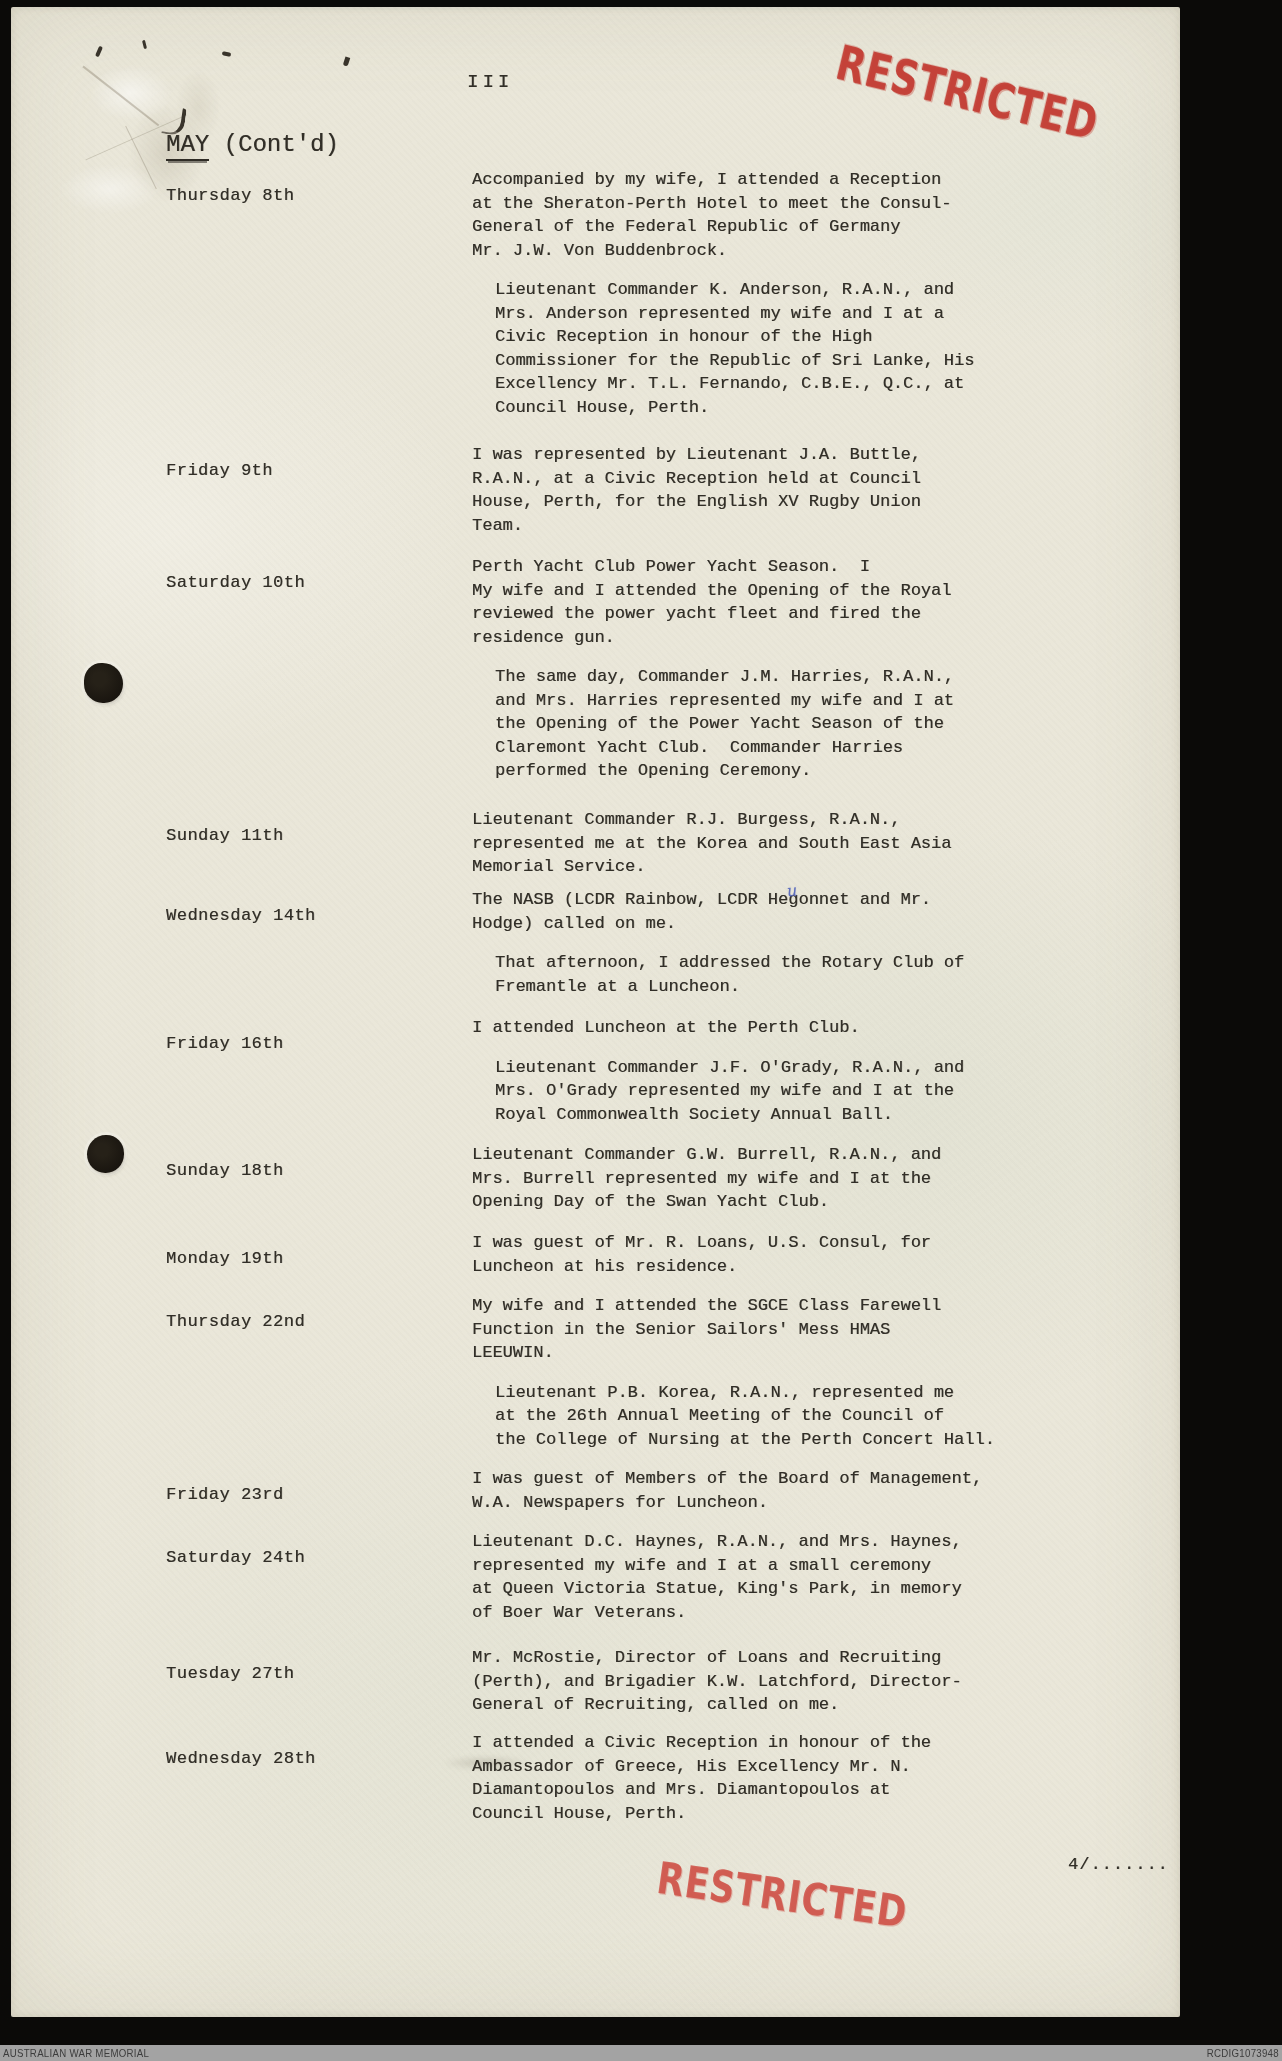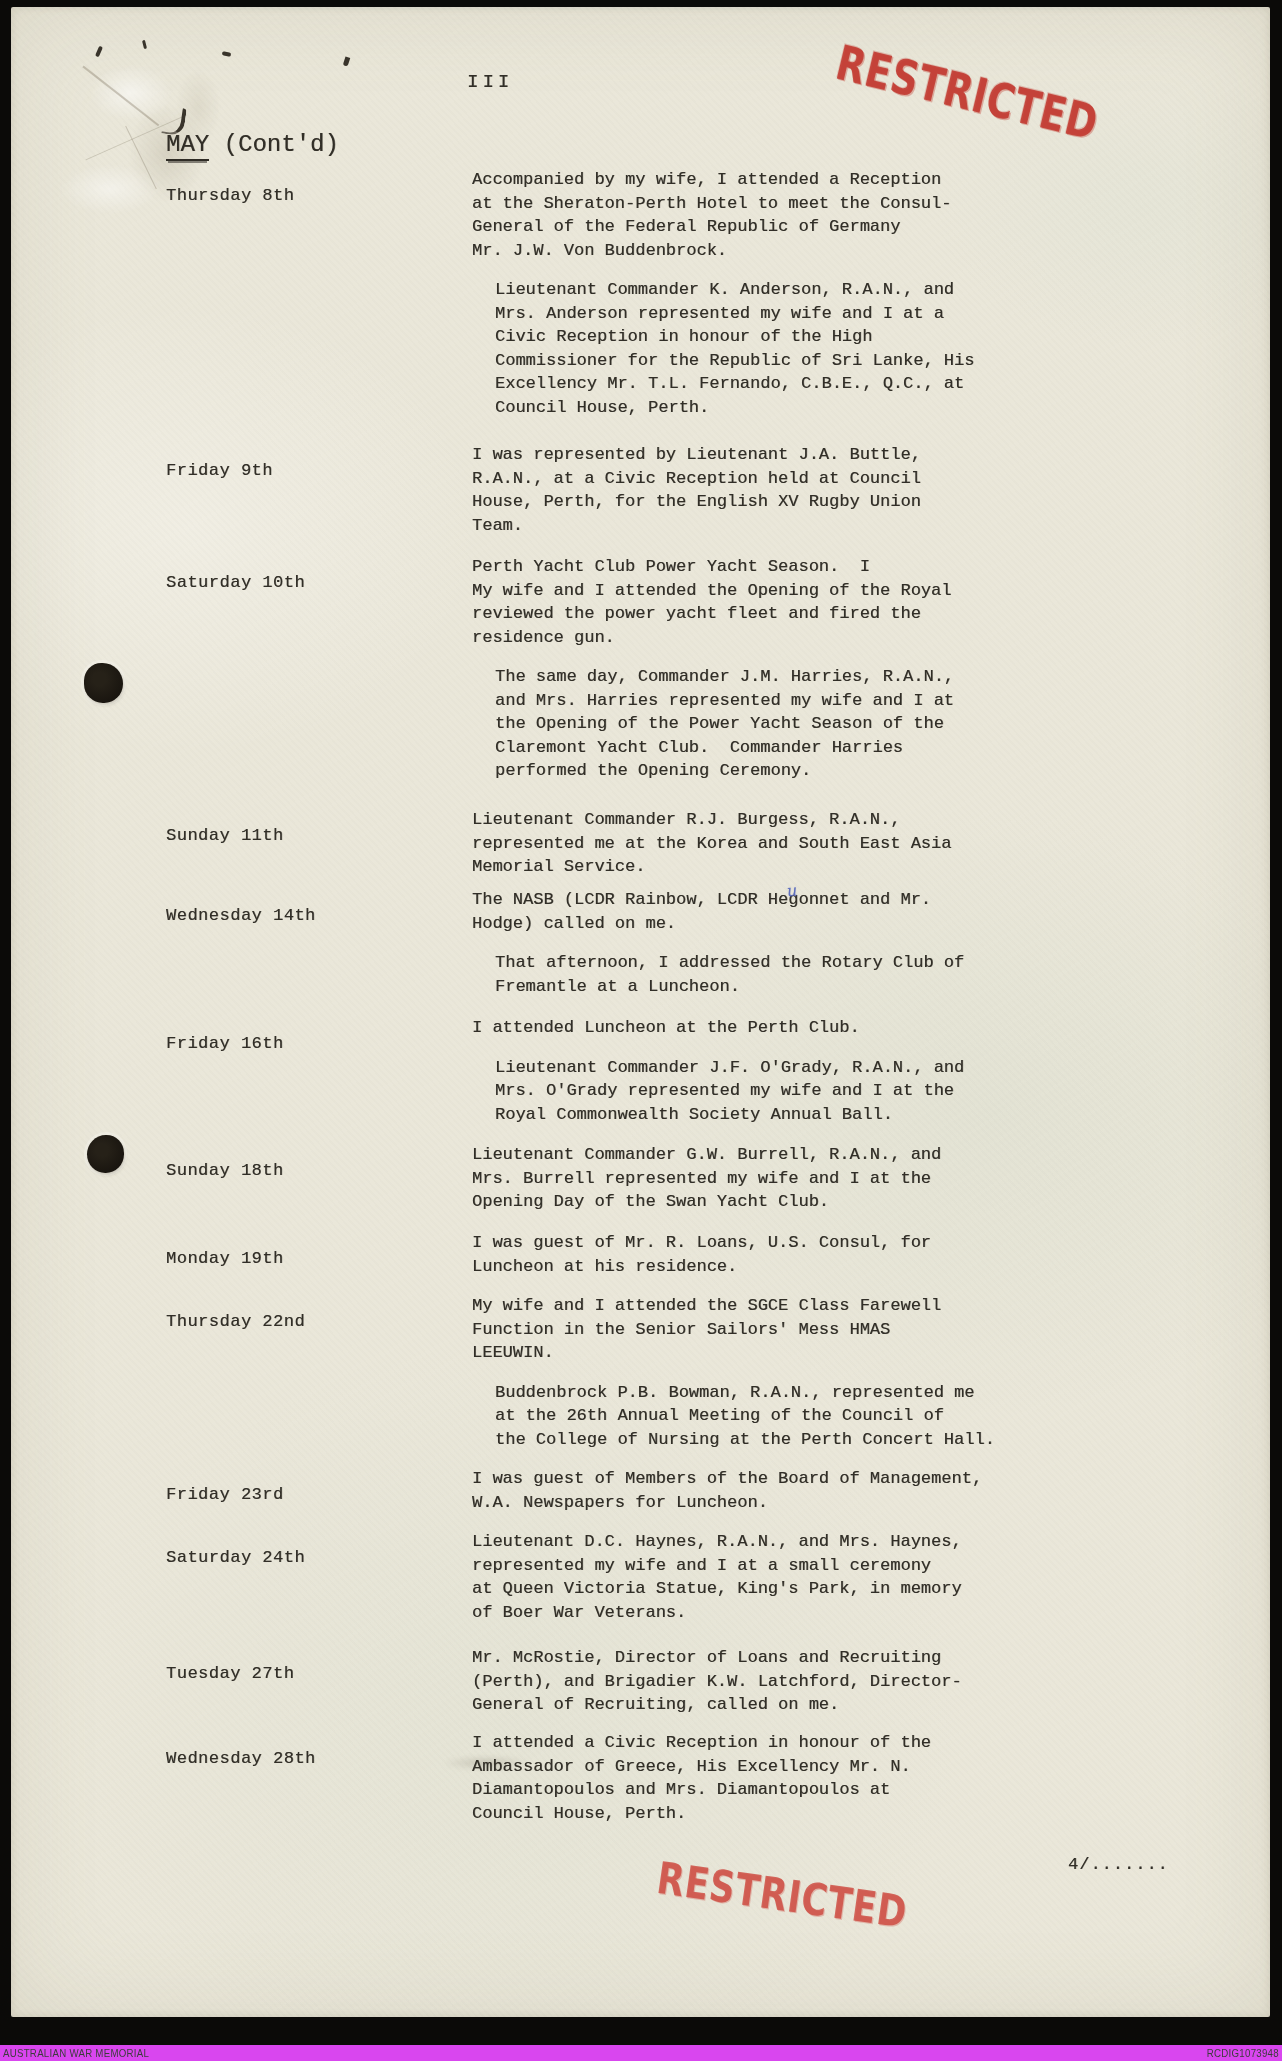--- a/index.html
+++ b/index.html
@@ -1,19 +1,19 @@
 <!DOCTYPE html>
 <html><head>
 <meta charset="utf-8">
 <style>
   html,body{margin:0;padding:0;background:#000;}
   .page{position:relative;width:1282px;height:2061px;background:#0b0a08;overflow:hidden;
         font-family:"Liberation Mono", monospace;}
   
-  .paper{position:absolute;left:11px;top:7px;width:1259px;height:2010px;border-radius:2px;
+  .paper{position:absolute;left:11px;top:7px;width:1169px;height:2010px;border-radius:2px;
          background:
            radial-gradient(ellipse 420px 320px at 14% 26%, rgba(246,244,236,0.55), transparent 70%),
            radial-gradient(ellipse 520px 420px at 78% 55%, rgba(212,217,200,0.35), transparent 72%),
            radial-gradient(ellipse 600px 500px at 40% 85%, rgba(215,219,203,0.30), transparent 75%),
            radial-gradient(ellipse 300px 200px at 90% 10%, rgba(223,226,212,0.45), transparent 70%),
            #eae7d9;
          box-shadow: inset 0 0 90px rgba(146,138,108,0.16), inset 0 0 8px rgba(120,112,88,0.18);}
   .grain{position:absolute;inset:0;pointer-events:none;
          background:repeating-linear-gradient(47deg, rgba(0,0,0,0.012) 0 2px, transparent 2px 5px),
                     repeating-linear-gradient(-33deg, rgba(255,255,255,0.02) 0 3px, transparent 3px 7px);}
@@ -65,21 +65,21 @@
         border-radius:0 4px 14px 0;transform:rotate(8deg);}
   .crease1{position:absolute;left:62px;top:88px;width:96px;height:1.5px;
         background:rgba(120,110,88,0.35);transform:rotate(38deg);}
   .crease2{position:absolute;left:70px;top:130px;width:110px;height:1px;
         background:rgba(120,110,88,0.28);transform:rotate(-24deg);}
   .crease3{position:absolute;left:95px;top:150px;width:70px;height:1px;
         background:rgba(120,110,88,0.3);transform:rotate(64deg);}
   .smudge{position:absolute;left:420px;top:1748px;width:110px;height:16px;filter:blur(2px);
         background:radial-gradient(ellipse 50% 60% at 50% 50%, rgba(110,104,88,0.25), transparent 80%);}
   
-  .footer{position:absolute;left:0;top:2045px;width:1282px;height:16px;background:#d946ef;
+  .footer{position:absolute;left:0;top:2045px;width:1282px;height:16px;background:#a3a3a3;
         display:flex;justify-content:space-between;align-items:center;
         padding:0 3px;box-sizing:border-box;
         font-family:"Liberation Sans", sans-serif;font-size:11px;color:#3c3c3c;}
   .footer .fl{transform:scaleX(0.88);transform-origin:left center;letter-spacing:0.3px;}
   .footer .fr{transform:scaleX(0.88);transform-origin:right center;letter-spacing:0.3px;}
 </style>
 </head>
 <body>
 
 <div class="page">
@@ -209,21 +209,21 @@
         </div>
         <div class="entry typed" style="top: 1287px;">
           <div class="edate">Thursday 22nd</div>
           <div class="ebody">
             <div class="para">
               <div class="line">My wife and I attended the SGCE Class Farewell</div>
               <div class="line">Function in the Senior Sailors' Mess HMAS</div>
               <div class="line">LEEUWIN.</div>
             </div>
             <div class="para">
-              <div class="line">Buddenbrock P.B. Bowman, R.A.N., represented me</div>
+              <div class="line">Lieutenant P.B. Korea, R.A.N., represented me</div>
               <div class="line">at the 26th Annual Meeting of the Council of</div>
               <div class="line">the College of Nursing at the Perth Concert Hall.</div>
             </div>
           </div>
         </div>
         <div class="entry typed" style="top: 1460px;">
           <div class="edate">Friday 23rd</div>
           <div class="ebody">
             <div class="para">
               <div class="line">I was guest of Members of the Board of Management,</div>

